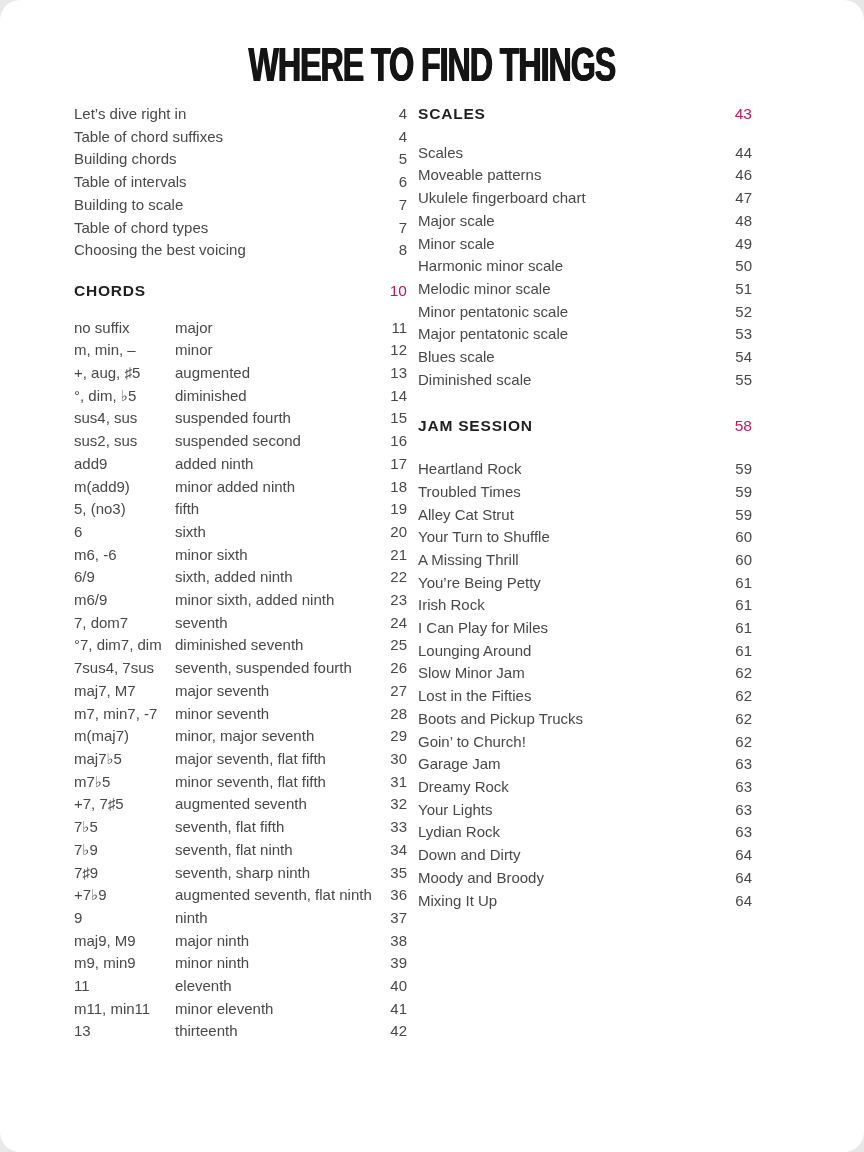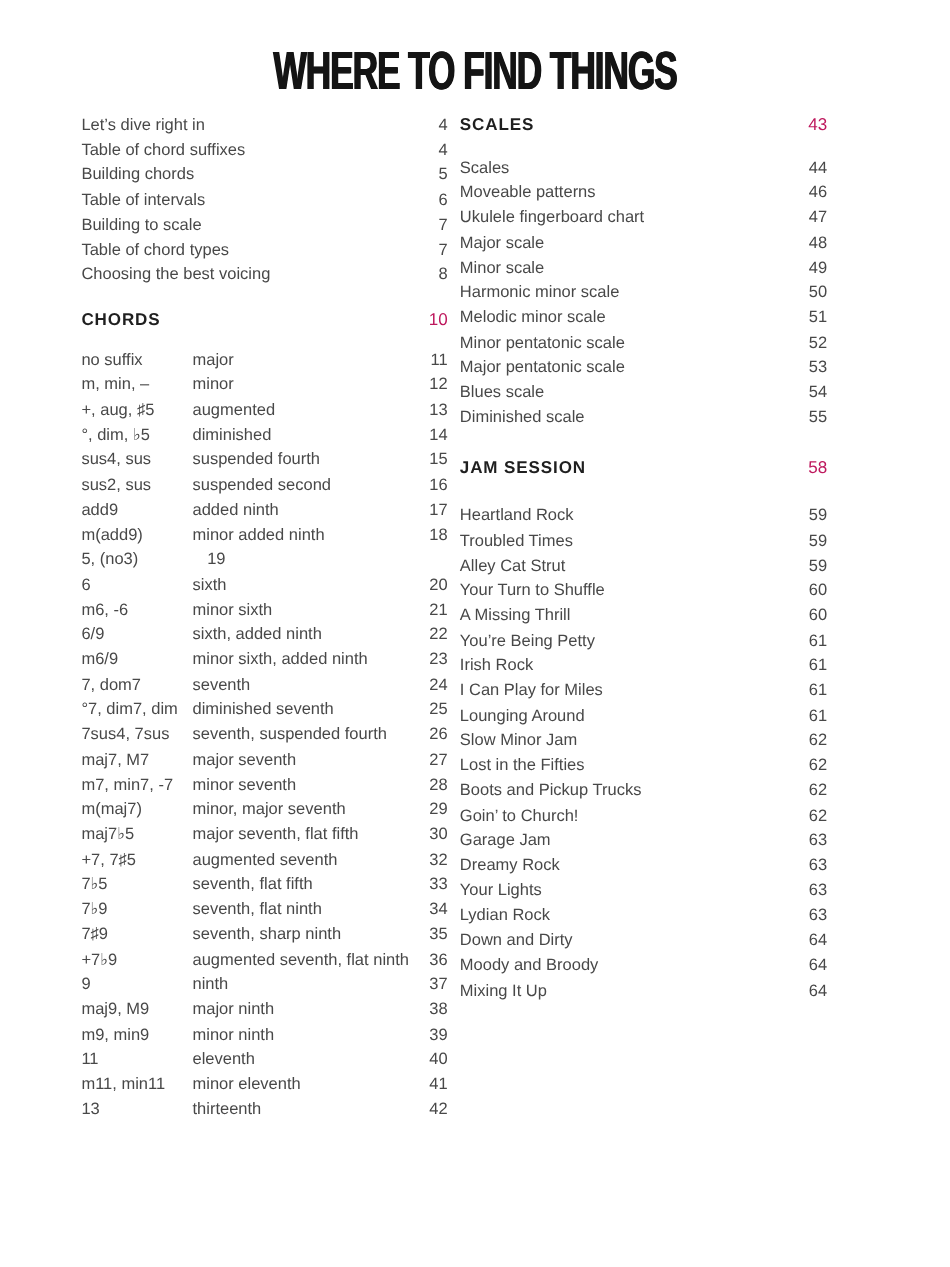--- a/index.html
+++ b/index.html
@@ -6,20 +6,21 @@
   body { background: #e8e8e8; }
   .page {
     position: relative;
     width: 864px;
     height: 1152px;
     margin: 0 auto;
     background: #ffffff;
     font-family: "Liberation Sans", sans-serif;
     color: #484848;
     overflow: hidden;
+    border-radius: 20px;
   }
   .title-wrap {
     position: absolute;
     top: 40px;
     left: 0;
     width: 864px;
     text-align: center;
   }
   .title-inner {
     display: inline-block;
@@ -171,20 +172,21 @@
         </div>
 
         <div class="row chord-row">
           <span class="suffix">m(add9)</span>
           <span class="cname">minor added ninth</span>
           <span class="pagenum">18</span>
         </div>
 
         <div class="row chord-row">
           <span class="suffix">5, (no3)</span>
+          <span class="cname">fifth</span>
           <span class="pagenum">19</span>
         </div>
 
         <div class="row chord-row">
           <span class="suffix">6</span>
           <span class="cname">sixth</span>
           <span class="pagenum">20</span>
         </div>
 
         <div class="row chord-row">
@@ -240,20 +242,25 @@
           <span class="cname">minor, major seventh</span>
           <span class="pagenum">29</span>
         </div>
 
         <div class="row chord-row">
           <span class="suffix">maj7♭5</span>
           <span class="cname">major seventh, flat fifth</span>
           <span class="pagenum">30</span>
         </div>
 
+        <div class="row chord-row">
+          <span class="suffix">m7♭5</span>
+          <span class="cname">minor seventh, flat fifth</span>
+          <span class="pagenum">31</span>
+        </div>
 
         <div class="row chord-row">
           <span class="suffix">+7, 7♯5</span>
           <span class="cname">augmented seventh</span>
           <span class="pagenum">32</span>
         </div>
 
         <div class="row chord-row">
           <span class="suffix">7♭5</span>
           <span class="cname">seventh, flat fifth</span>

